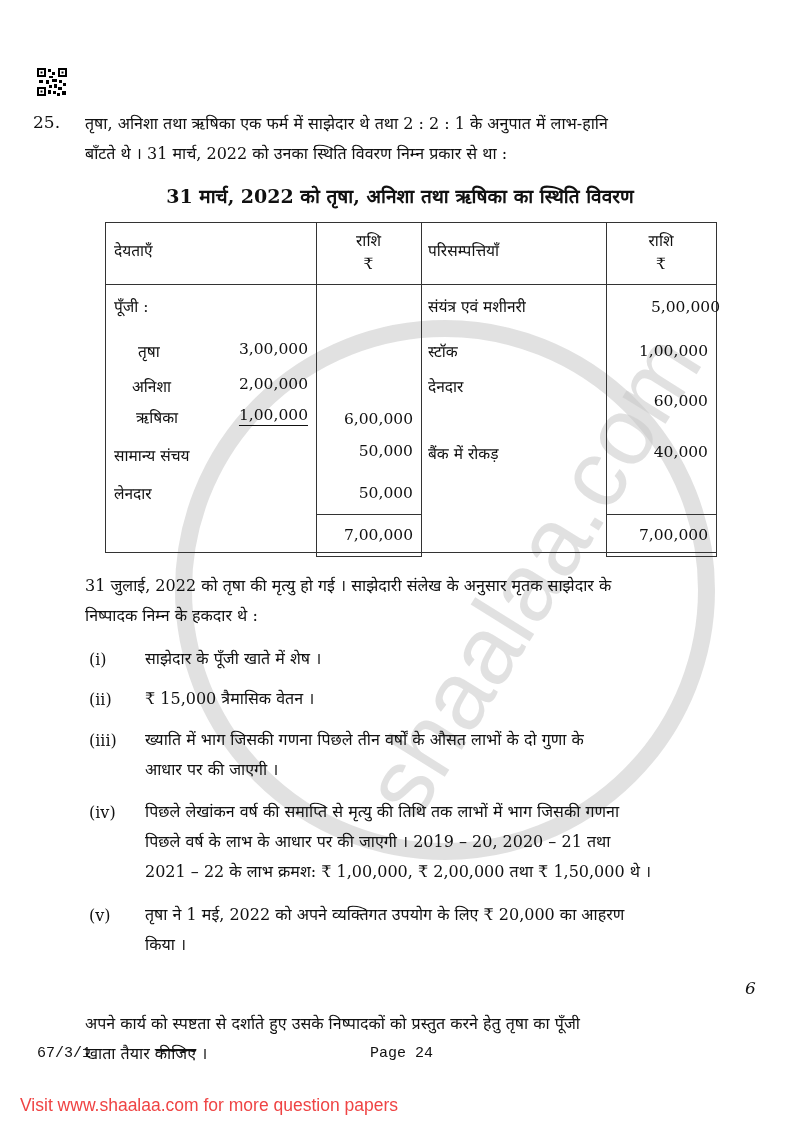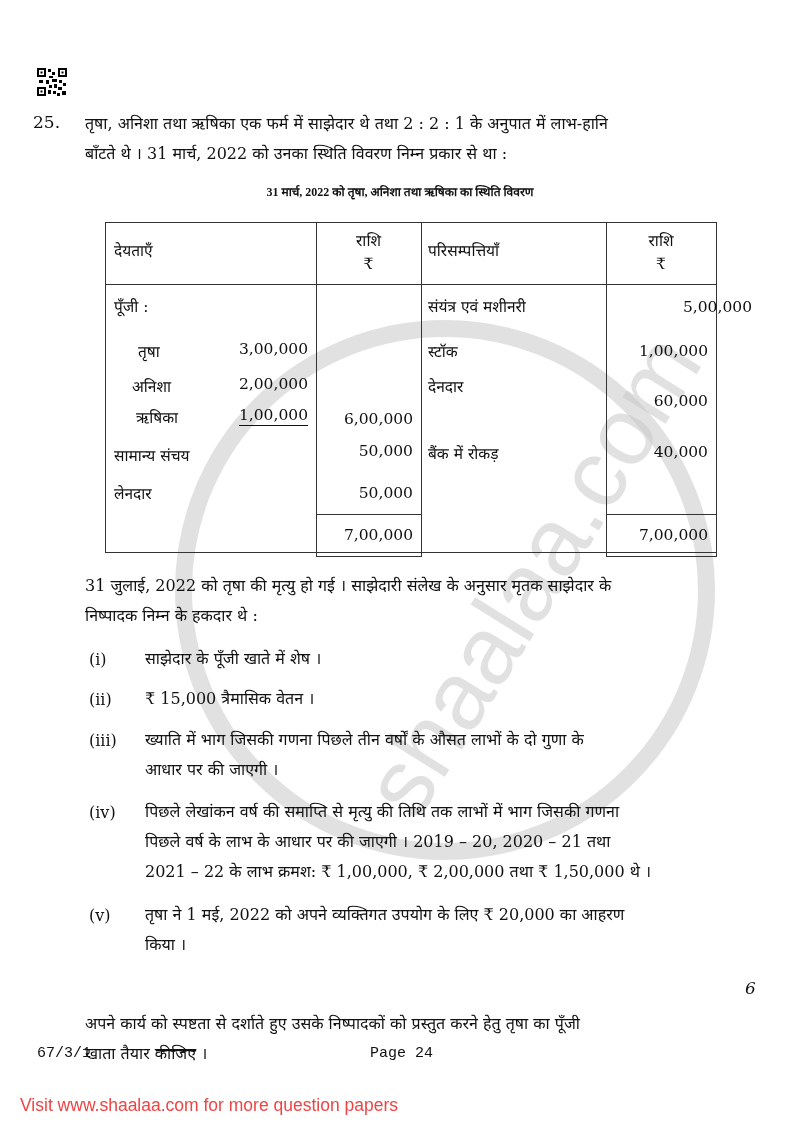--- a/index.html
+++ b/index.html
@@ -3,21 +3,21 @@
 <meta charset="utf-8">
 <style>
   html, body { margin:0; padding:0; background:#ffffff; }
   body { width:800px; height:1131px; position:relative; overflow:hidden;
          font-family:"DejaVu Serif", "Liberation Serif", serif; color:#111; }
   .abs { position:absolute; }
   .qr { left:37px; top:68px; width:30px; height:28px; }
   .qnum { left:33px; top:112px; font-weight:normal; font-size:17px; }
   .para { font-size:16px; line-height:30px; }
   .p1 { left:85px; top:109px; width:640px; }
-  .tbl-title { left:0; width:800px; top:183px; text-align:center; font-weight:bold; font-size:12px;font-family:Liberation Serif, serif; }
+  .tbl-title { left:0; width:800px; top:183px; text-align:center; font-weight:bold; font-size:19px; }
   
   .tbl { left:105px; top:222px; width:612px; height:331px; border:1.3px solid #333; box-sizing:border-box; }
   .vline { position:absolute; top:0; width:0; border-left:1.3px solid #333; }
   .hline { position:absolute; height:0; border-top:1.3px solid #333; }
   .cell { position:absolute; font-size:15.5px; white-space:nowrap; }
   .r { text-align:right; }
   .c { text-align:center; }
   .ul { text-decoration:underline; text-underline-offset:5px; }
   .box-tot { position:absolute; border:1.3px solid #333; box-sizing:border-box; }
   .roman { position:absolute; font-size:16px; }
@@ -96,21 +96,21 @@
   <div class="cell" style="left:30px;top:183px;">ऋषिका</div>
   <div class="cell r ul" style="left:110px;width:92px;top:183px;">1,00,000</div>
   <div class="cell r" style="left:210px;width:97px;top:187px;">6,00,000</div>
   <div class="cell" style="left:8px;top:221px;">सामान्य संचय</div>
   <div class="cell r" style="left:210px;width:97px;top:219px;">50,000</div>
   <div class="cell" style="left:8px;top:259px;">लेनदार</div>
   <div class="cell r" style="left:210px;width:97px;top:261px;">50,000</div>
   <div class="cell r" style="left:210px;width:97px;top:303px;">7,00,000</div>
 
   <div class="cell" style="left:322px;top:72px;">संयंत्र एवं मशीनरी</div>
-  <div class="cell r" style="left:508px;width:102px;top:75px;padding-left:36px;">5,00,000</div>
+  <div class="cell r" style="left:476px;width:102px;top:75px;padding-left:36px;">5,00,000</div>
   <div class="cell" style="left:322px;top:117px;">स्टॉक</div>
   <div class="cell r" style="left:500px;width:102px;top:119px;">1,00,000</div>
   <div class="cell" style="left:322px;top:152px;">देनदार</div>
   <div class="cell r" style="left:500px;width:102px;top:169px;">60,000</div>
   <div class="cell" style="left:322px;top:219px;">बैंक में रोकड़</div>
   <div class="cell r" style="left:500px;width:102px;top:220px;">40,000</div>
   <div class="cell r" style="left:500px;width:102px;top:303px;">7,00,000</div>
 </div>
 
 <div class="abs para" style="left:85px;top:571px;width:640px;">

